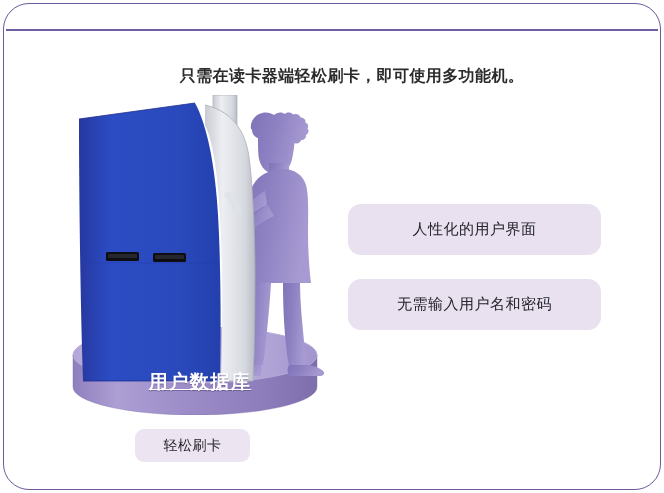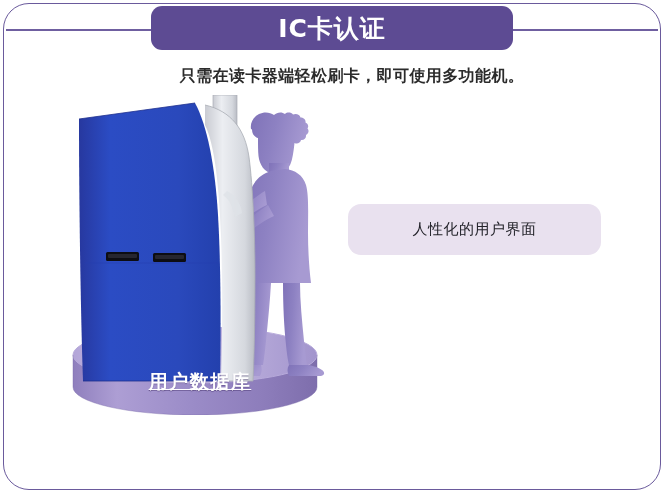--- a/index.html
+++ b/index.html
@@ -145,23 +145,20 @@
   }
 </style>
 </head>
 <body>
 
 <div class="slide">
 
   <div class="frame"></div>
   <div class="title-rule"></div>
 
-  <div class="title-pill">
-    <span class="title-text">IC卡认证</span>
-  </div>
 
   <div class="subtitle">只需在读卡器端轻松刷卡，即可使用多功能机。</div>
 
   <div class="illustration">
     <svg width="290" height="320" viewBox="0 0 290 320" xmlns="http://www.w3.org/2000/svg">
       <defs>
         <linearGradient id="cylSide" x1="0" y1="0" x2="1" y2="0">
           <stop offset="0%" stop-color="#8f7fbd"></stop>
           <stop offset="18%" stop-color="#ad9ed4"></stop>
           <stop offset="48%" stop-color="#9b8cc8"></stop>
@@ -306,15 +303,21 @@
       </g>
     </svg>
   </div>
 
   <div class="db-label">用户数据库</div>
 
   <div class="feature-box feature-1">
     <span class="feature-text">人性化的用户界面</span>
   </div>
 
-
+  <div class="feature-box feature-2">
+    <span class="feature-text">无需输入用户名和密码</span>
+  </div>
+
+  <div class="tag-box">
+    <span class="tag-text">轻松刷卡</span>
+  </div>
 
 </div>
 
 </body></html>

